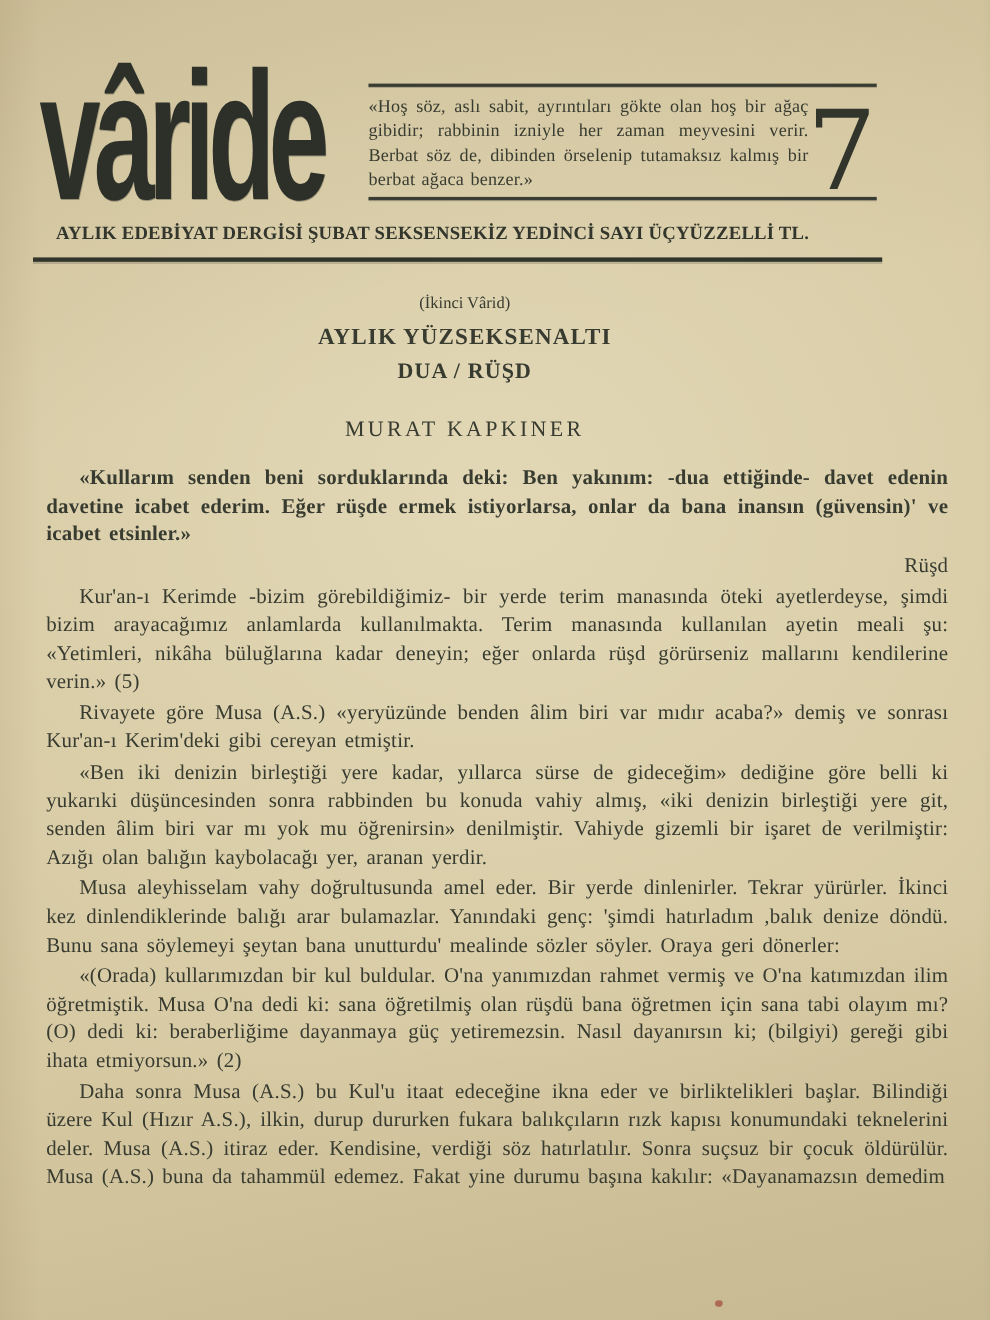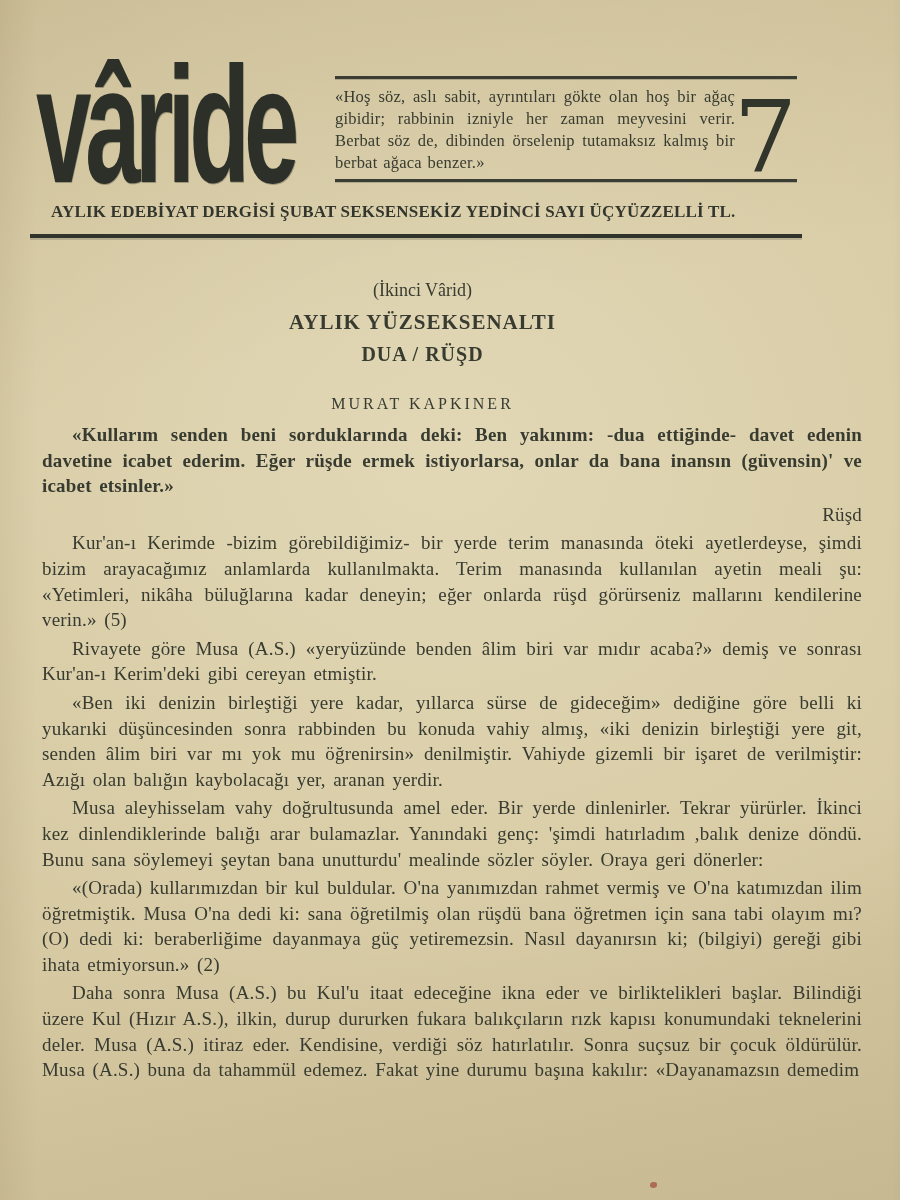--- a/index.html
+++ b/index.html
@@ -88,24 +88,24 @@
   }
 
   
   .titleblock {
     position: absolute;
     left: 0;
     top: 268px;
     width: 845px;
     text-align: center;
   }
-  .series-note { font-size: 18px; margin: 12px 0 9px 0; }
+  .series-note { font-size: 15px; margin: 0 0 9px 0; }
   .article-title { font-size: 21px; font-weight: bold; letter-spacing: 1px; margin: 0 0 8px 0; }
   .article-subtitle { font-size: 20px; font-weight: bold; letter-spacing: 1px; margin: 0; }
-  .author { font-size: 16px; letter-spacing: 3px; margin: 29px 0 0 0; }
+  .author { font-size: 20px; letter-spacing: 3px; margin: 29px 0 0 0; }
 
   
   .body-text {
     position: absolute;
     left: 42px;
     top: 422px;
     width: 820px;
     font-size: 19px;
     line-height: 25.6px;
     text-align: justify;

